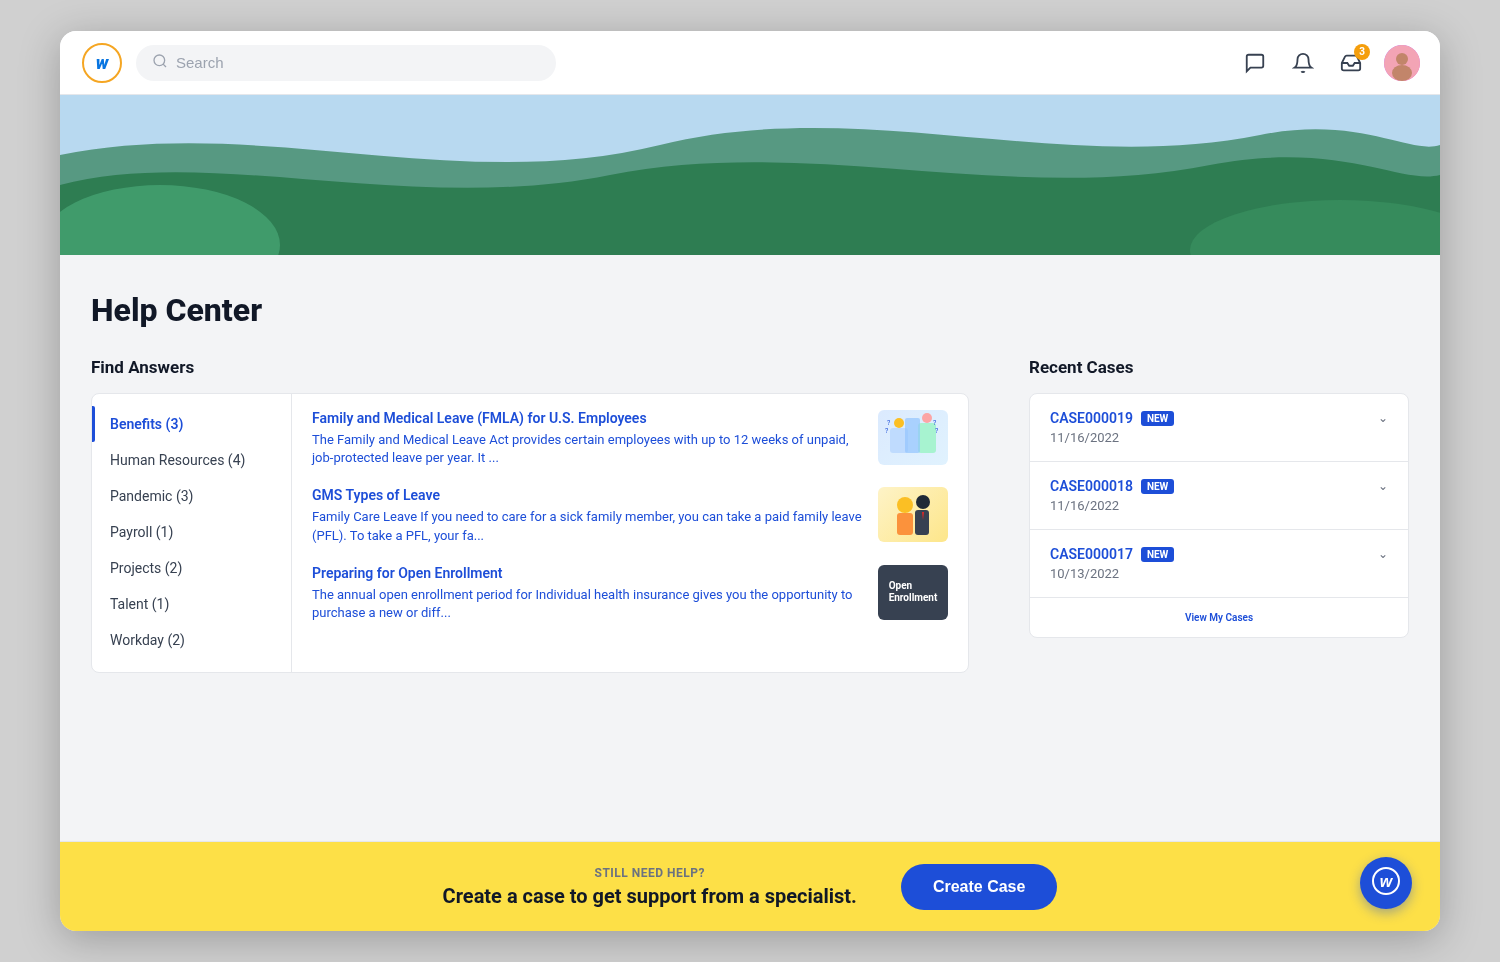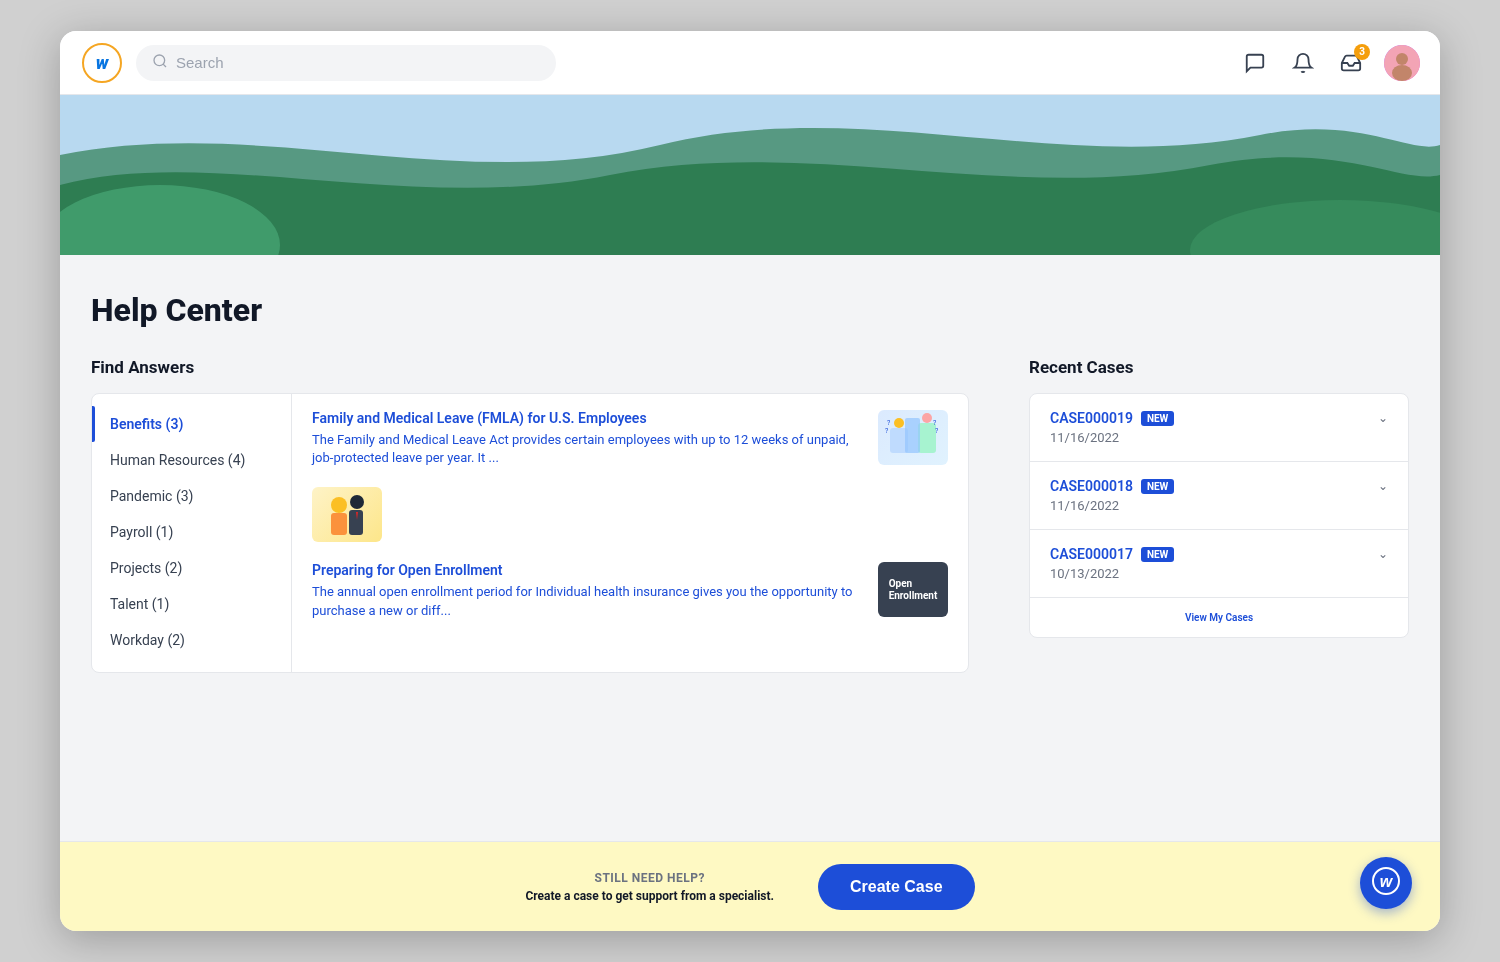--- a/index.html
+++ b/index.html
@@ -322,21 +322,21 @@
       padding: 14px;
       font-size: 10px;
       font-weight: 600;
       color: #1d4ed8;
       cursor: pointer;
       text-decoration: none;
       border-top: 1px solid #e5e7eb;
     }
     
     .bottom-bar {
-      background: #fef9c3;
+      background: #fde047;
       border-top: 1px solid #e5e7eb;
       height: 90px;
       display: flex;
       align-items: center;
       justify-content: center;
       gap: 44px;
       flex-shrink: 0;
       position: relative;
     }
     .bottom-bar-text {
@@ -344,21 +344,21 @@
     }
     .still-need-help {
       font-size: 12px;
       font-weight: 700;
       color: #6b7280;
       text-transform: uppercase;
       letter-spacing: 0.5px;
       margin-bottom: 4px;
     }
     .bottom-desc {
-      font-size: 12px;
+      font-size: 20px;
       font-weight: 700;
       color: #111827;
     }
     .create-case-btn {
       background: #1d4ed8;
       color: white;
       border: none;
       border-radius: 24px;
       padding: 14px 32px;
       font-size: 16px;
@@ -493,20 +493,24 @@
                     <text x="2" y="12" font-size="7" fill="#1d4ed8">?</text>
                     <text x="48" y="12" font-size="7" fill="#1d4ed8">?</text>
                     <text x="0" y="20" font-size="7" fill="#1d4ed8">?</text>
                     <text x="50" y="20" font-size="7" fill="#1d4ed8">?</text>
                   </svg>
                 </div>
               </div>
             </div>
 
             <div class="article-item">
+              <div class="article-text">
+                <a class="article-title" href="#">GMS Types of Leave</a>
+                <div class="article-desc">Family Care Leave If you need to care for a sick family member, you can take a paid family leave (PFL). To take a PFL, your fa...</div>
+              </div>
               <div class="article-thumb">
                 <div class="thumb-gms">
                   <svg width="56" height="50" viewBox="0 0 56 50">
                     <circle cx="20" cy="15" r="8" fill="#fbbf24"></circle>
                     <rect x="12" y="23" width="16" height="22" rx="3" fill="#fb923c"></rect>
                     <circle cx="38" cy="12" r="7" fill="#1f2937"></circle>
                     <rect x="30" y="20" width="14" height="25" rx="3" fill="#374151"></rect>
 
                     <polygon points="37,22 39,22 38,30" fill="#dc2626"></polygon>
                   </svg>

